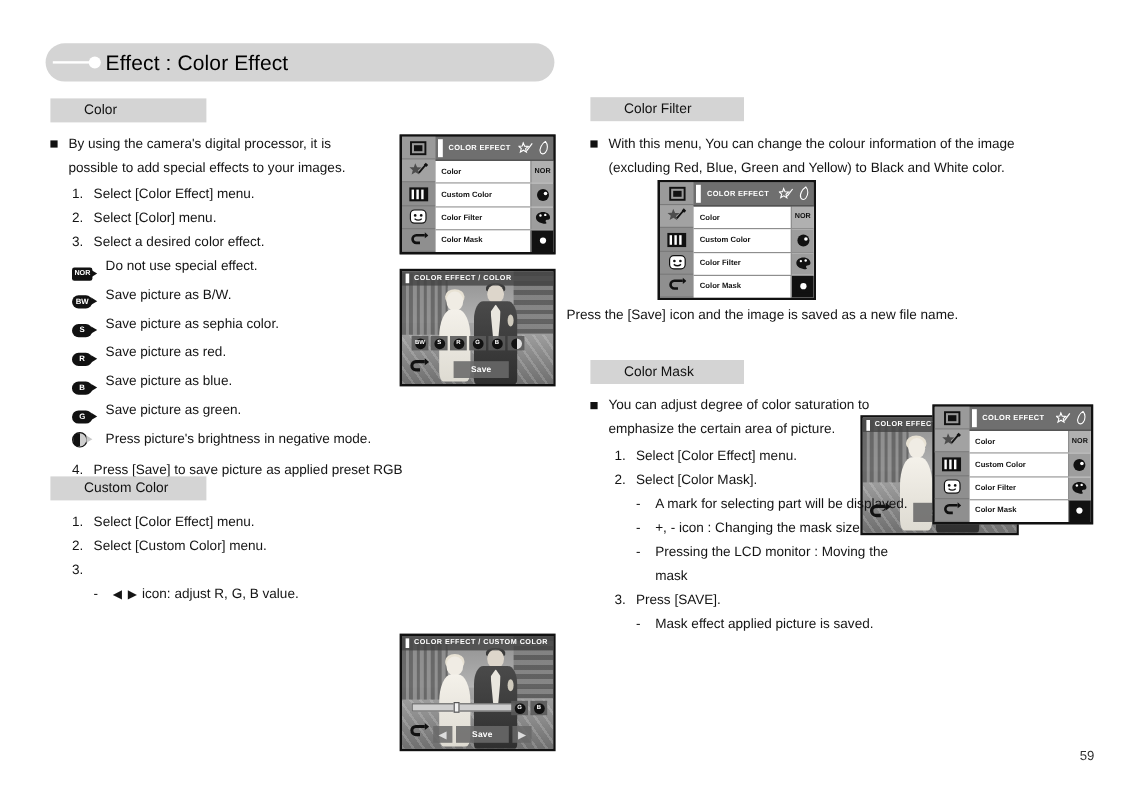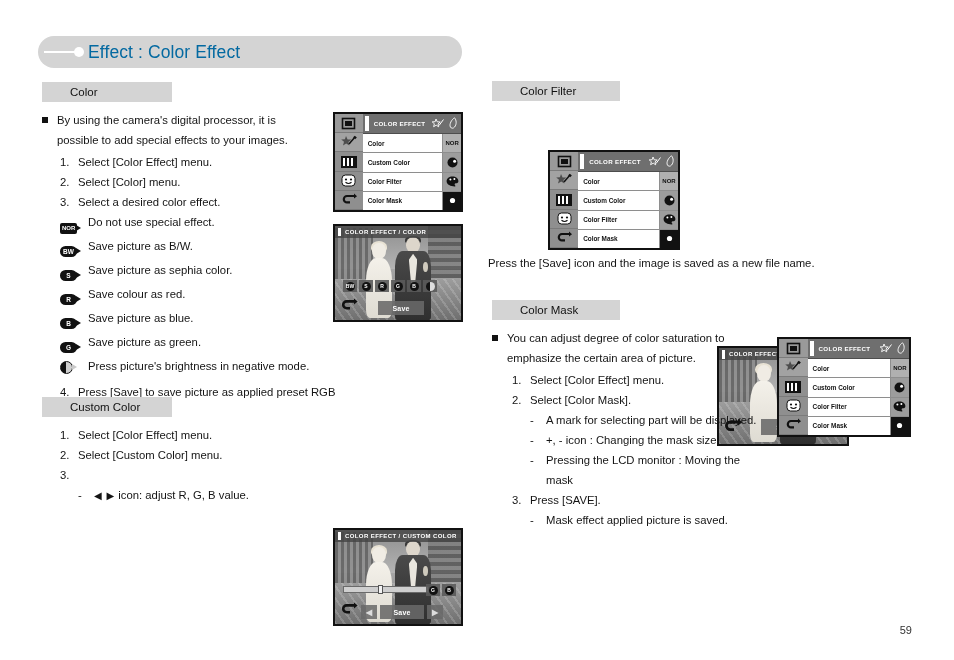--- a/index.html
+++ b/index.html
@@ -12,21 +12,21 @@
   .page{position:absolute;inset:0;}
 
   
   .header-bar{
     position:absolute;left:38px;top:36px;width:424px;height:32px;
     background:#d4d4d4;border-radius:16px;display:flex;align-items:center;
   }
   .header-deco{position:relative;width:50px;height:32px;flex:0 0 50px;}
   .header-deco .line{position:absolute;left:6px;top:15px;width:36px;height:2px;background:#ffffff;}
   .header-deco .dot{position:absolute;left:36px;top:11px;width:10px;height:10px;border-radius:50%;background:#ffffff;}
-  .header-title{font-size:17.5px;color:#0369a1;letter-spacing:.1px;}
+  .header-title{font-size:17.5px;color:#000000;letter-spacing:.1px;}
 
   
   .chip{
     position:absolute;height:20px;background:#d4d4d4;
     display:flex;align-items:center;
   }
   .chip span{font-size:11.5px;color:#111;padding-left:28px;}
 
   
   .txt{position:absolute;font-size:11.3px;line-height:20px;color:#141414;}
@@ -225,21 +225,21 @@
     <div class="eff-row">
       <div class="eff-badge-cell"><span class="badge">BW</span></div>
       <div>Save picture as B/W.</div>
     </div>
     <div class="eff-row">
       <div class="eff-badge-cell"><span class="badge">S</span></div>
       <div>Save picture as sephia color.</div>
     </div>
     <div class="eff-row">
       <div class="eff-badge-cell"><span class="badge">R</span></div>
-      <div>Save colour as red.</div>
+      <div>Save picture as red.</div>
     </div>
     <div class="eff-row">
       <div class="eff-badge-cell"><span class="badge">B</span></div>
       <div>Save picture as blue.</div>
     </div>
     <div class="eff-row">
       <div class="eff-badge-cell"><span class="badge">G</span></div>
       <div>Save picture as green.</div>
     </div>
     <div class="eff-row">
@@ -460,20 +460,29 @@
     </div>
     <div class="arrow-btn" style="left:26px;bottom:5px;width:16px;height:14px;">◀</div>
     <div class="save-btn" style="left:45px;bottom:5px;width:44px;height:14px;">Save</div>
     <div class="arrow-btn" style="left:92px;bottom:5px;width:16px;height:14px;">▶</div>
   </div>
 
   <div class="chip" style="left:492px;top:81px;width:128px;">
     <span>Color Filter</span>
   </div>
 
+  <div class="txt" style="left:492px;top:110px;width:420px;">
+    <div class="bullet-row">
+      <div class="sq"></div>
+      <div class="bullet-body">
+        <div>With this menu, You can change the colour information of the image</div>
+        <div>(excluding Red, Blue, Green and Yellow) to Black and White color.</div>
+      </div>
+    </div>
+  </div>
 
   <div class="lcd lcd-menu" style="left:548px;top:150px;width:132px;height:100px;">
     <div class="lcd-side">
       <div class="sideicon">
         <svg width="15" height="13" viewBox="0 0 15 13">
             <rect x="1.5" y="1.5" width="12" height="10" fill="none" stroke="#111" stroke-width="1.6"></rect>
             <rect x="4" y="4" width="7" height="5" fill="#111"></rect>
           </svg>
       </div>
       <div class="sideicon active">
@@ -584,21 +593,21 @@
     </div>
     <div class="ret-icon" style="left:4px;bottom:8px;">
       <svg width="20" height="16" viewBox="0 0 20 16">
           <path d="M15 4 H7.2 a3.8 3.8 0 0 0 0 7.6 H11" stroke="#111" stroke-width="2.8" fill="none"></path>
           <polygon points="15,0.8 19.4,4.2 15,7.4" fill="#111"></polygon>
         </svg>
     </div>
     <div class="save-btn" style="left:42px;bottom:9px;width:50px;height:16px;font-size:8px;">Save</div>
   </div>
 
-  <div class="txt" style="left:488px;top:253px;width:430px;">Press the [Save] icon and the image is saved as a new file name.</div>
+  <div class="txt" style="left:472px;top:253px;width:430px;">Press the [Save] icon and the image is saved as a new file name.</div>
 
   <div class="chip" style="left:492px;top:300px;width:128px;">
     <span>Color Mask</span>
   </div>
 
   <div class="txt" style="left:492px;top:328px;width:280px;">
     <div class="bullet-row">
       <div class="sq"></div>
       <div class="bullet-body">
         <div>You can adjust degree of color saturation to</div>

